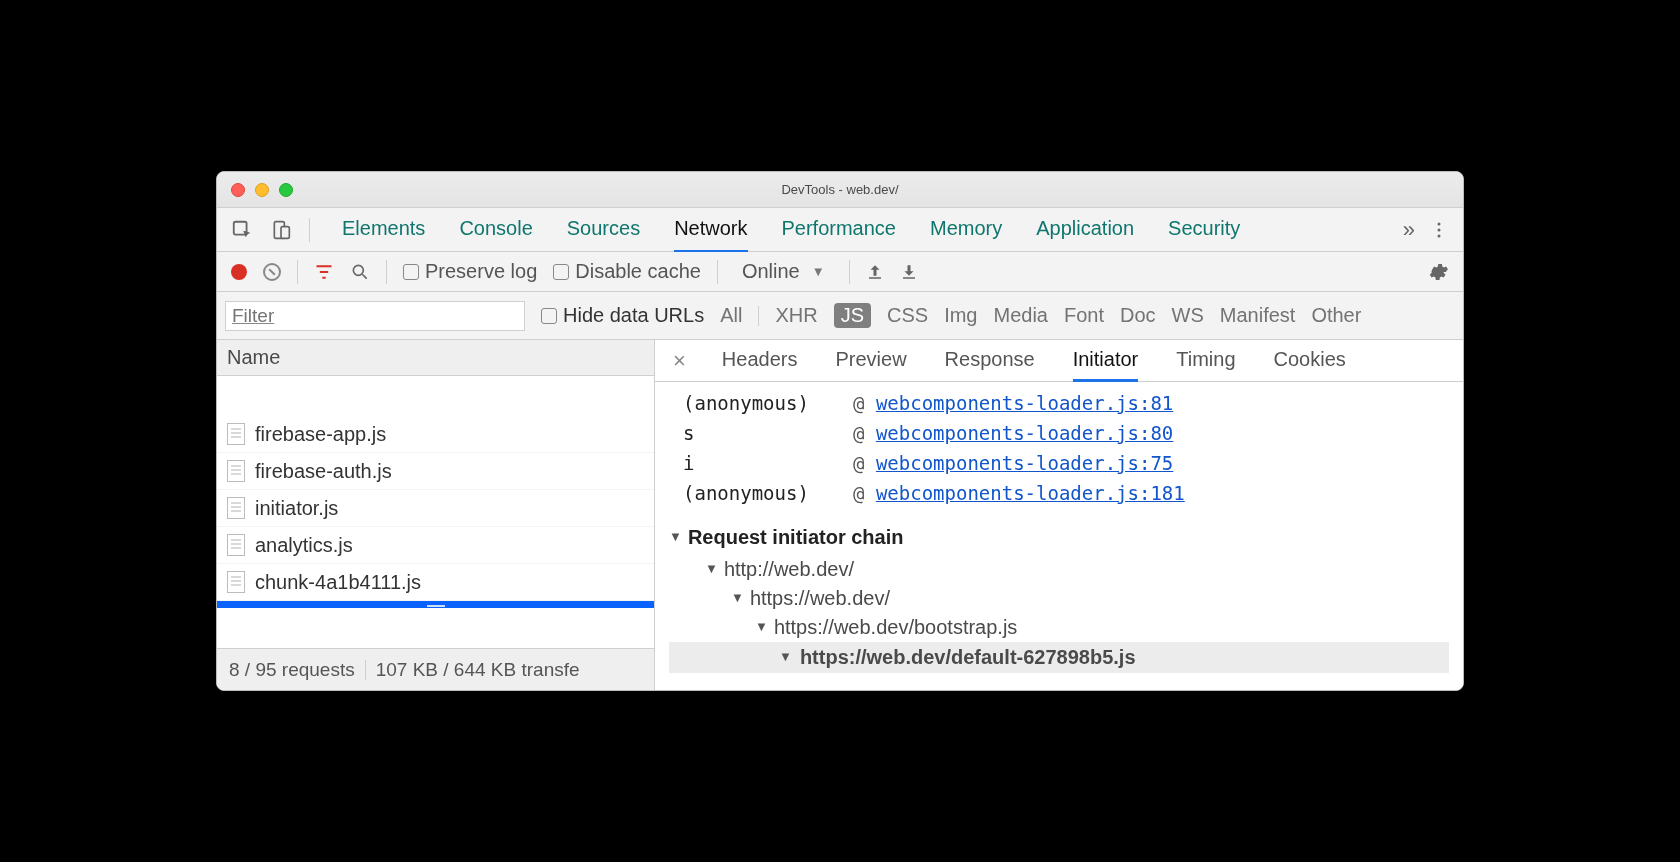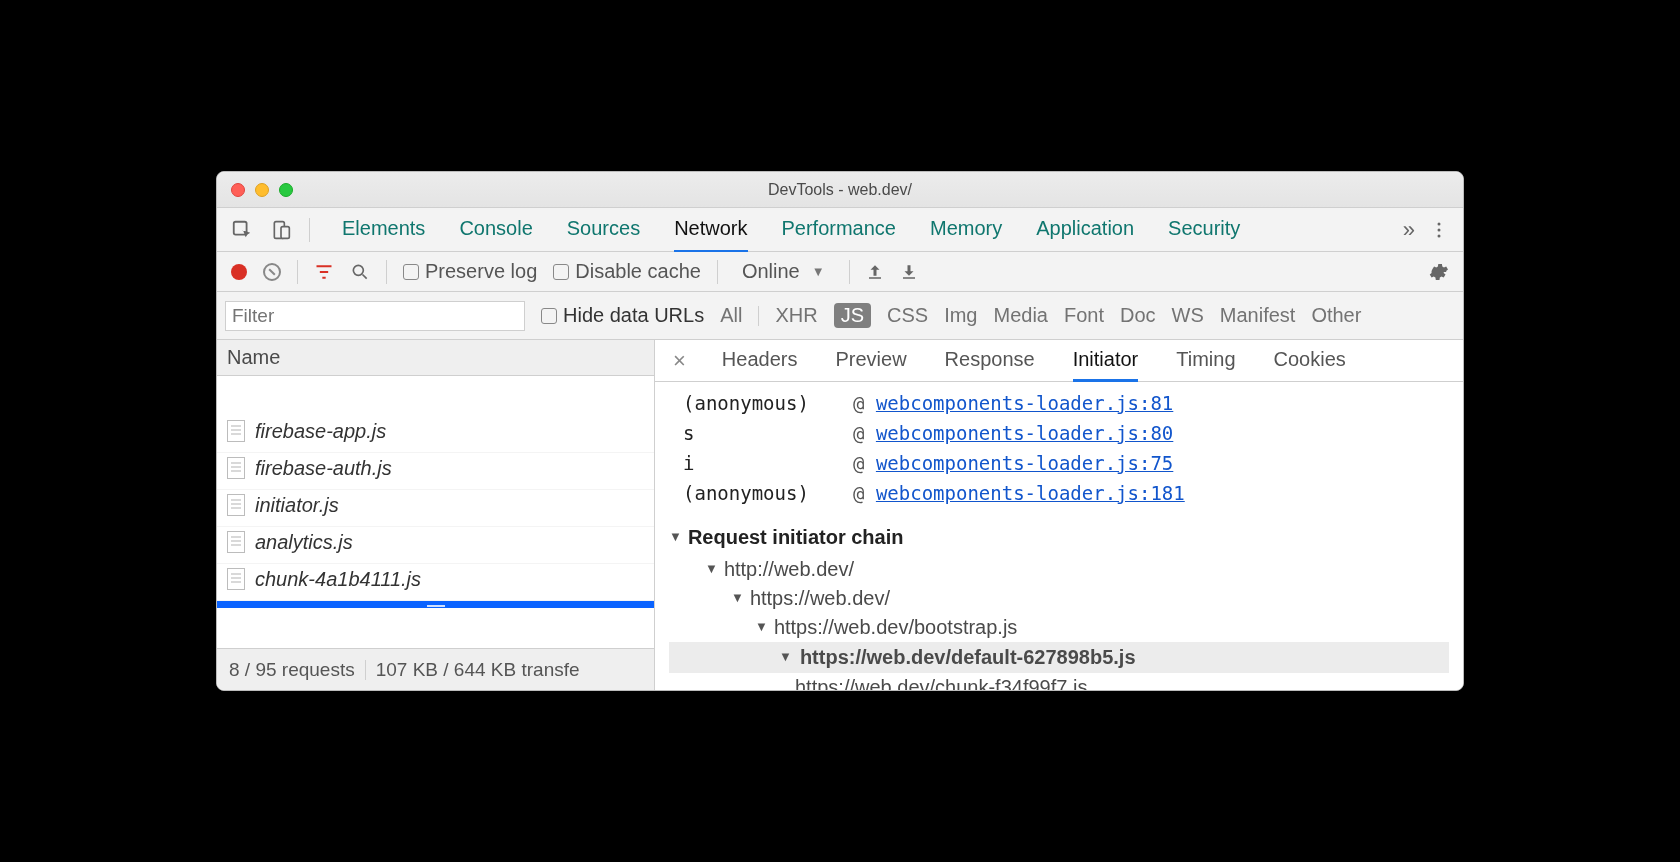--- a/index.html
+++ b/index.html
@@ -33,21 +33,21 @@
   }
   .traffic {
     display: flex; gap: 10px; padding-left: 14px;
   }
   .dot { width: 14px; height: 14px; border-radius: 50%; }
   .dot.red { background:#ff5f57; border:1px solid #e0443e; }
   .dot.yellow { background:#ffbd2e; border:1px solid #dea123; }
   .dot.green { background:#28c940; border:1px solid #1aab29; }
   .titlebar .title {
     position:absolute; left:0; right:0; text-align:center;
-    font-size: 16px; color:#4a4a4a; pointer-events:none;
+    font-size: 13px; color:#4a4a4a; pointer-events:none;
   }
   
   .toprow {
     height: 44px;
     background:#f3f3f3;
     border-bottom: 1px solid #cfcfcf;
     display:flex; align-items:center; padding: 0 14px;
     gap: 18px;
     color:#555;
   }
@@ -73,34 +73,34 @@
   .gear { color:#666; margin-left:auto;}
   .filter-icon { color:#d93025; }
 
   
   .filterbar {
     height: 48px; background:#f3f3f3; border-bottom:1px solid #cfcfcf;
     display:flex; align-items:center; gap:16px; padding-right:14px;
   }
   .filterbar input {
     margin-left:8px; width: 300px; height:30px; font-size:19px;
-    padding:2px 6px; border:1px solid #cfcfcf; background:#fff; color:#888;
+    padding:2px 6px; border:1px solid #cfcfcf; background:#fff; color:#888;text-decoration:underline;
   }
   .type-chips { display:flex; align-items:center; gap:16px; flex-wrap:nowrap;}
   .chip { color:#737373; }
   .chip.boxed { background:#7f7f7f; color:#fff; border-radius:4px; padding:1px 7px;}
 
   
   .split { display:flex; height: 350px;}
   .left { width: 438px; border-right:1px solid #cfcfcf; display:flex; flex-direction:column;gap:40px;}
   .left .colhead {
     background:#efefef; border-bottom:1px solid #cfcfcf; padding:6px 10px; color:#4a4a4a;
   }
   .rows { flex:1; overflow:hidden;}
-  .row { display:flex; gap:10px; padding:4px 10px; height:37px; border-bottom:1px solid #f4f4f4;font-style:italic;}
+  .row { display:flex; align-items:center; gap:10px; padding:4px 10px; height:37px; border-bottom:1px solid #f4f4f4;}
   .row.sel { background:#0a63ff; color:#86efac;flex-direction:column;}
   .fico {
     width:18px;height:22px;border:1px solid #bcbcbc;background:#fff;position:relative;
   }
   .row.sel .fico { border-color:#cfe0ff;}
   .fico::before { content:""; position:absolute; left:3px; right:3px; top:4px; height:2px; background:#d9d9d9; box-shadow:0 4px 0 #d9d9d9,0 8px 0 #d9d9d9;}
   .statusbar {
     height:42px; border-top:1px solid #cfcfcf; background:#efefef;
     display:flex; align-items:center; gap:10px; padding:0 12px; color:#555; font-size:19px;
   }
@@ -324,20 +324,17 @@
               <span>https://web.dev/</span>
             </div>
             <div class="node indent3">
               <span class="tri2">▼</span>
               <span>https://web.dev/bootstrap.js</span>
             </div>
             <div class="node highlight">
               <span class="tri2">▼</span>
               <span>https://web.dev/default-627898b5.js</span>
             </div>
-            <div class="node indent5">
-              <span>https://web.dev/chunk-f34f99f7.js</span>
-            </div>
           </div>
       </div>
     </div>
   </div>
 </div>
 
 </body></html>

